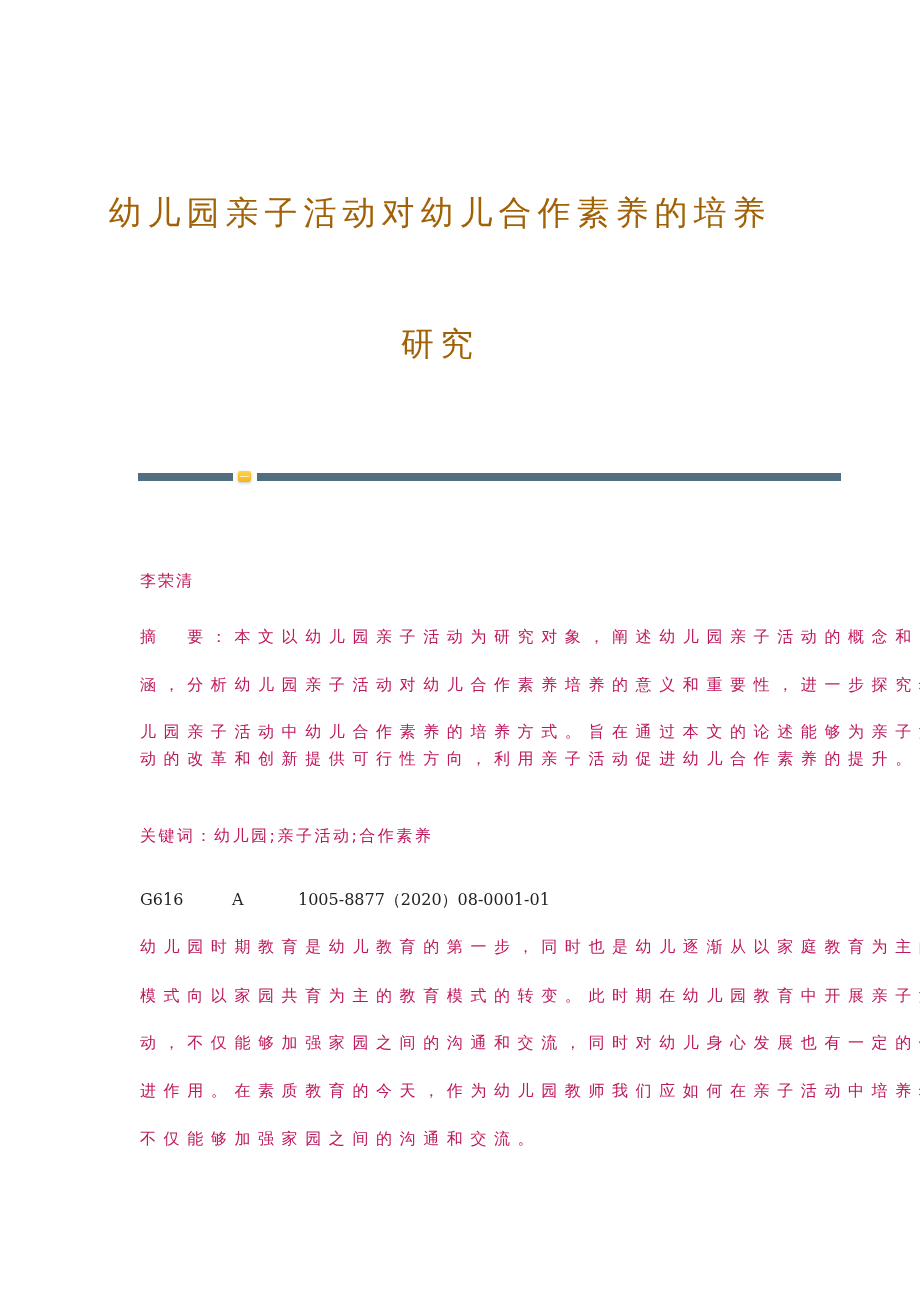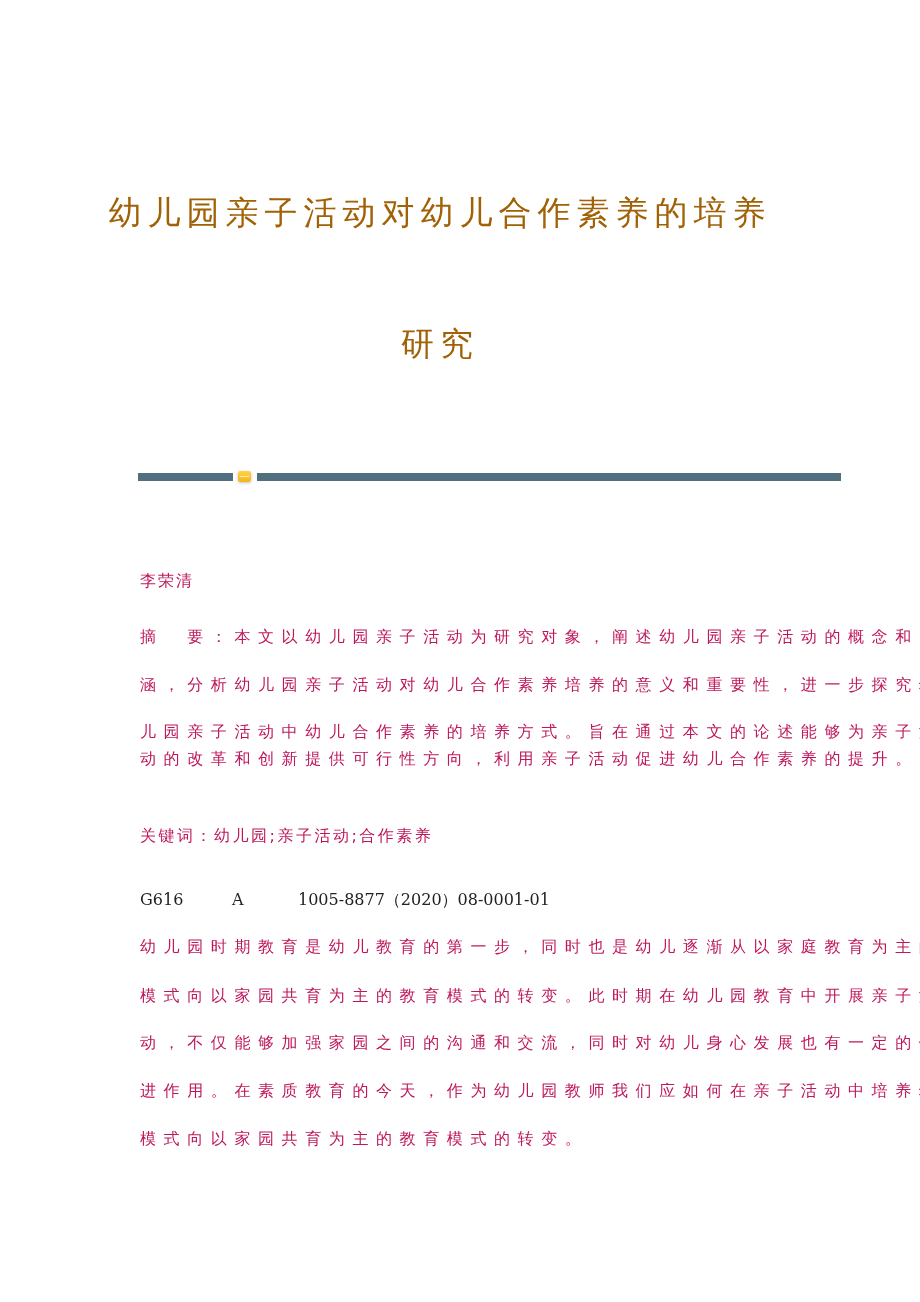--- a/index.html
+++ b/index.html
@@ -128,16 +128,16 @@
     <span style="left:0px;">G616</span>
     <span style="left:92px;">A</span>
     <span style="left:158px;">1005-8877（2020）08-0001-01</span>
   </div>
 
   <div>
     <div class="text-line" style="top:937px;">幼儿园时期教育是幼儿教育的第一步，同时也是幼儿逐渐从以家庭教育为主的</div>
     <div class="text-line" style="top:986px;">模式向以家园共育为主的教育模式的转变。此时期在幼儿园教育中开展亲子活</div>
     <div class="text-line" style="top:1033px;">动，不仅能够加强家园之间的沟通和交流，同时对幼儿身心发展也有一定的促</div>
     <div class="text-line" style="top:1081px;">进作用。在素质教育的今天，作为幼儿园教师我们应如何在亲子活动中培养幼</div>
-    <div class="text-line" style="top:1129px;">模式向以家园共育为主的教育模式的转变。</div>
+    <div class="text-line" style="top:1129px;">不仅能够加强家园之间的沟通和交流。</div>
   </div>
 
 </div>
 
 </body></html>

